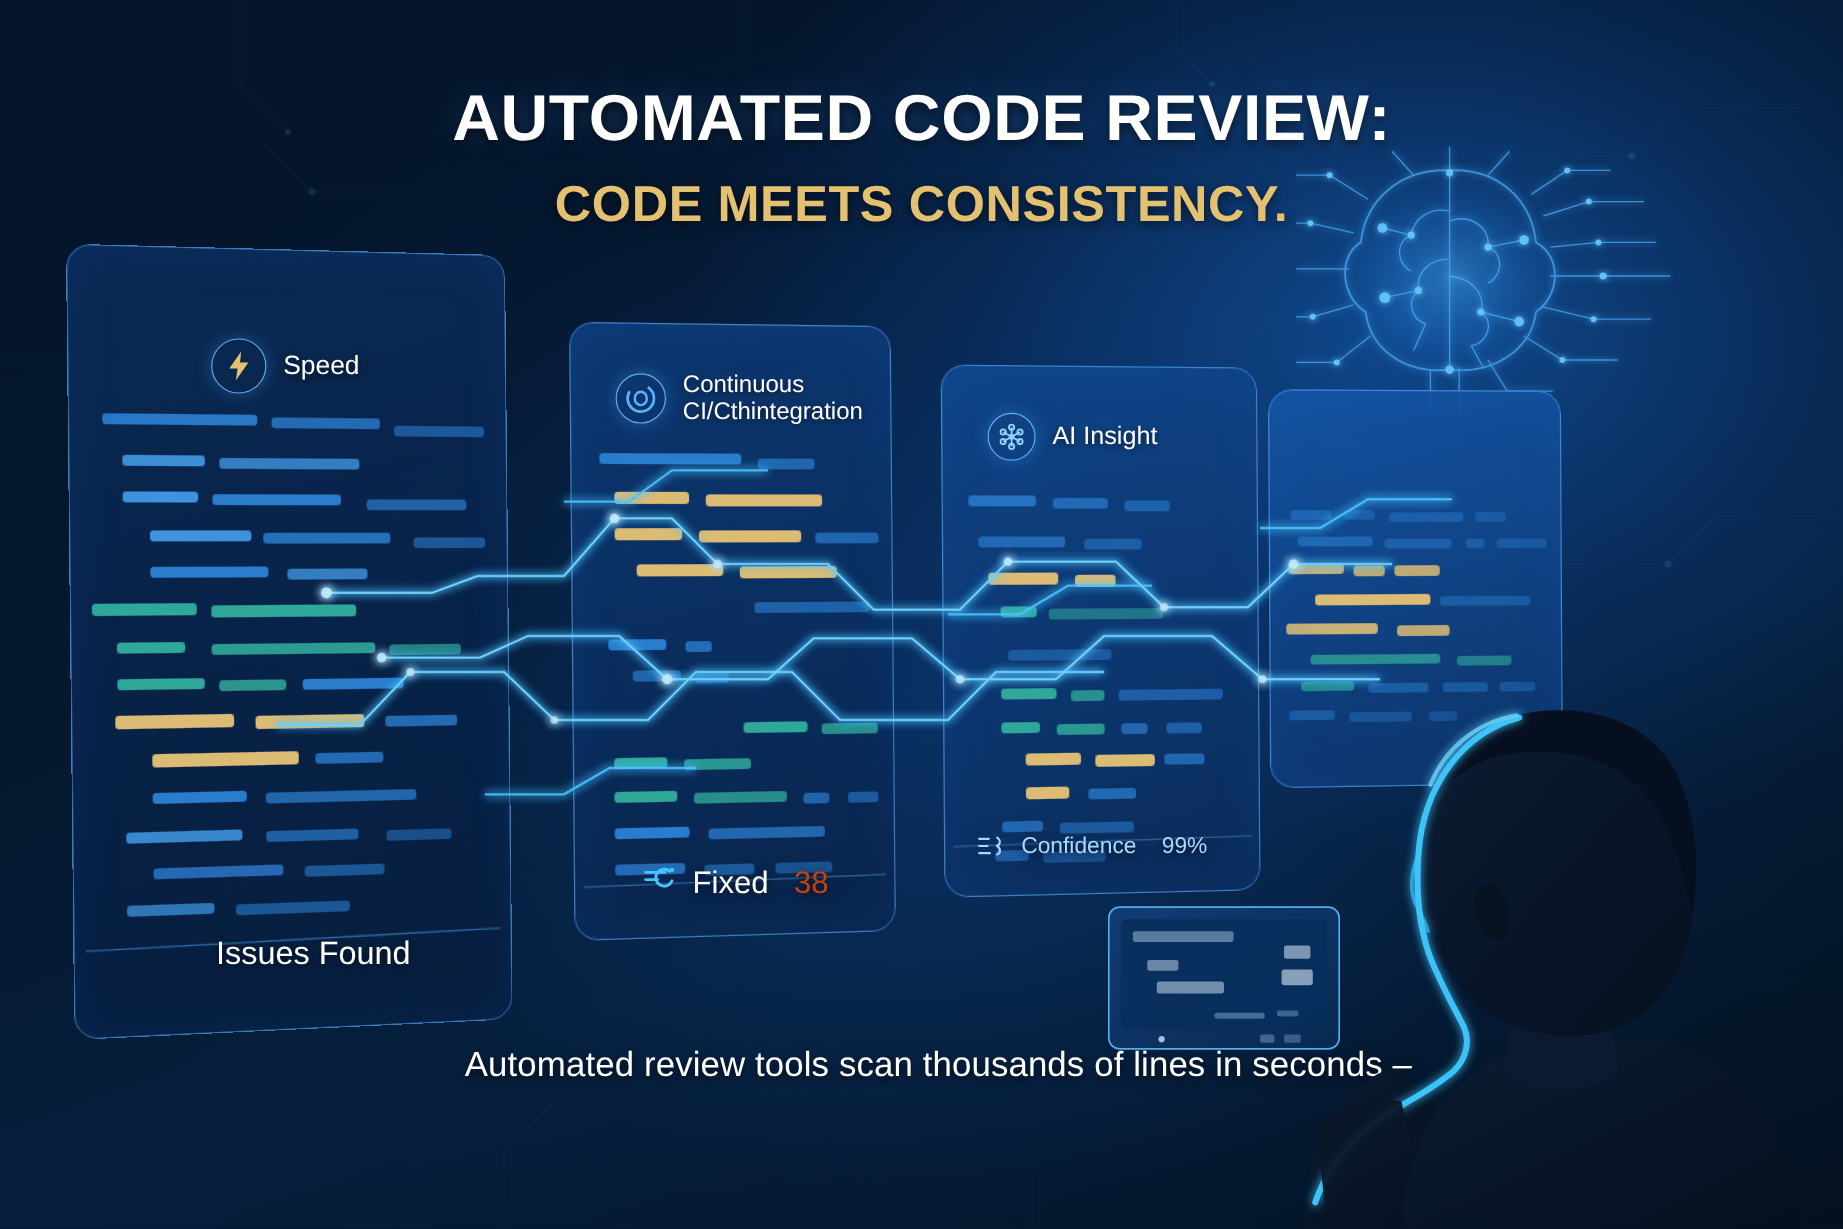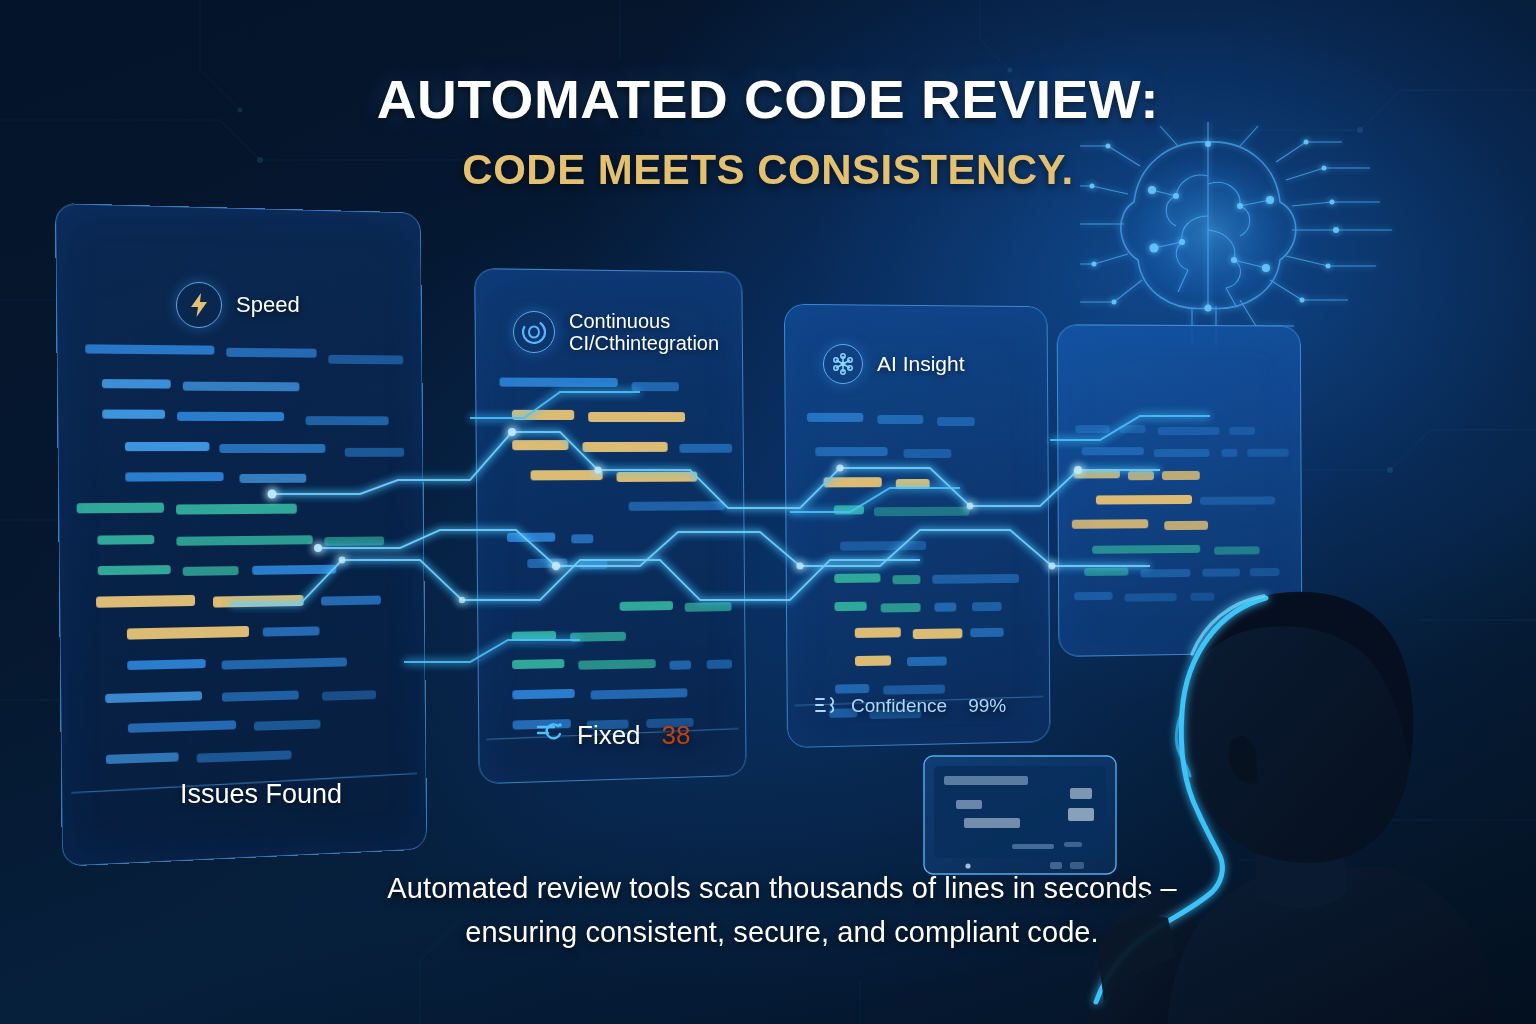--- a/index.html
+++ b/index.html
@@ -562,16 +562,15 @@
     <path d="M16 400 C34 382 62 372 88 378 L96 418 C70 426 42 440 24 462 Z" fill="#091729" opacity=".95"></path>
   </svg>
 
   <div class="titles">
     <div id="title-main">AUTOMATED CODE REVIEW:</div>
     <div id="title-sub">CODE MEETS CONSISTENCY.</div>
   </div>
 
   <div id="caption">
     <span>Automated review tools scan thousands of lines in seconds –</span>
-    <span>ensuring consistent, secure, and compliant code.</span>
   </div>
 
 </div>
 
 </body></html>

